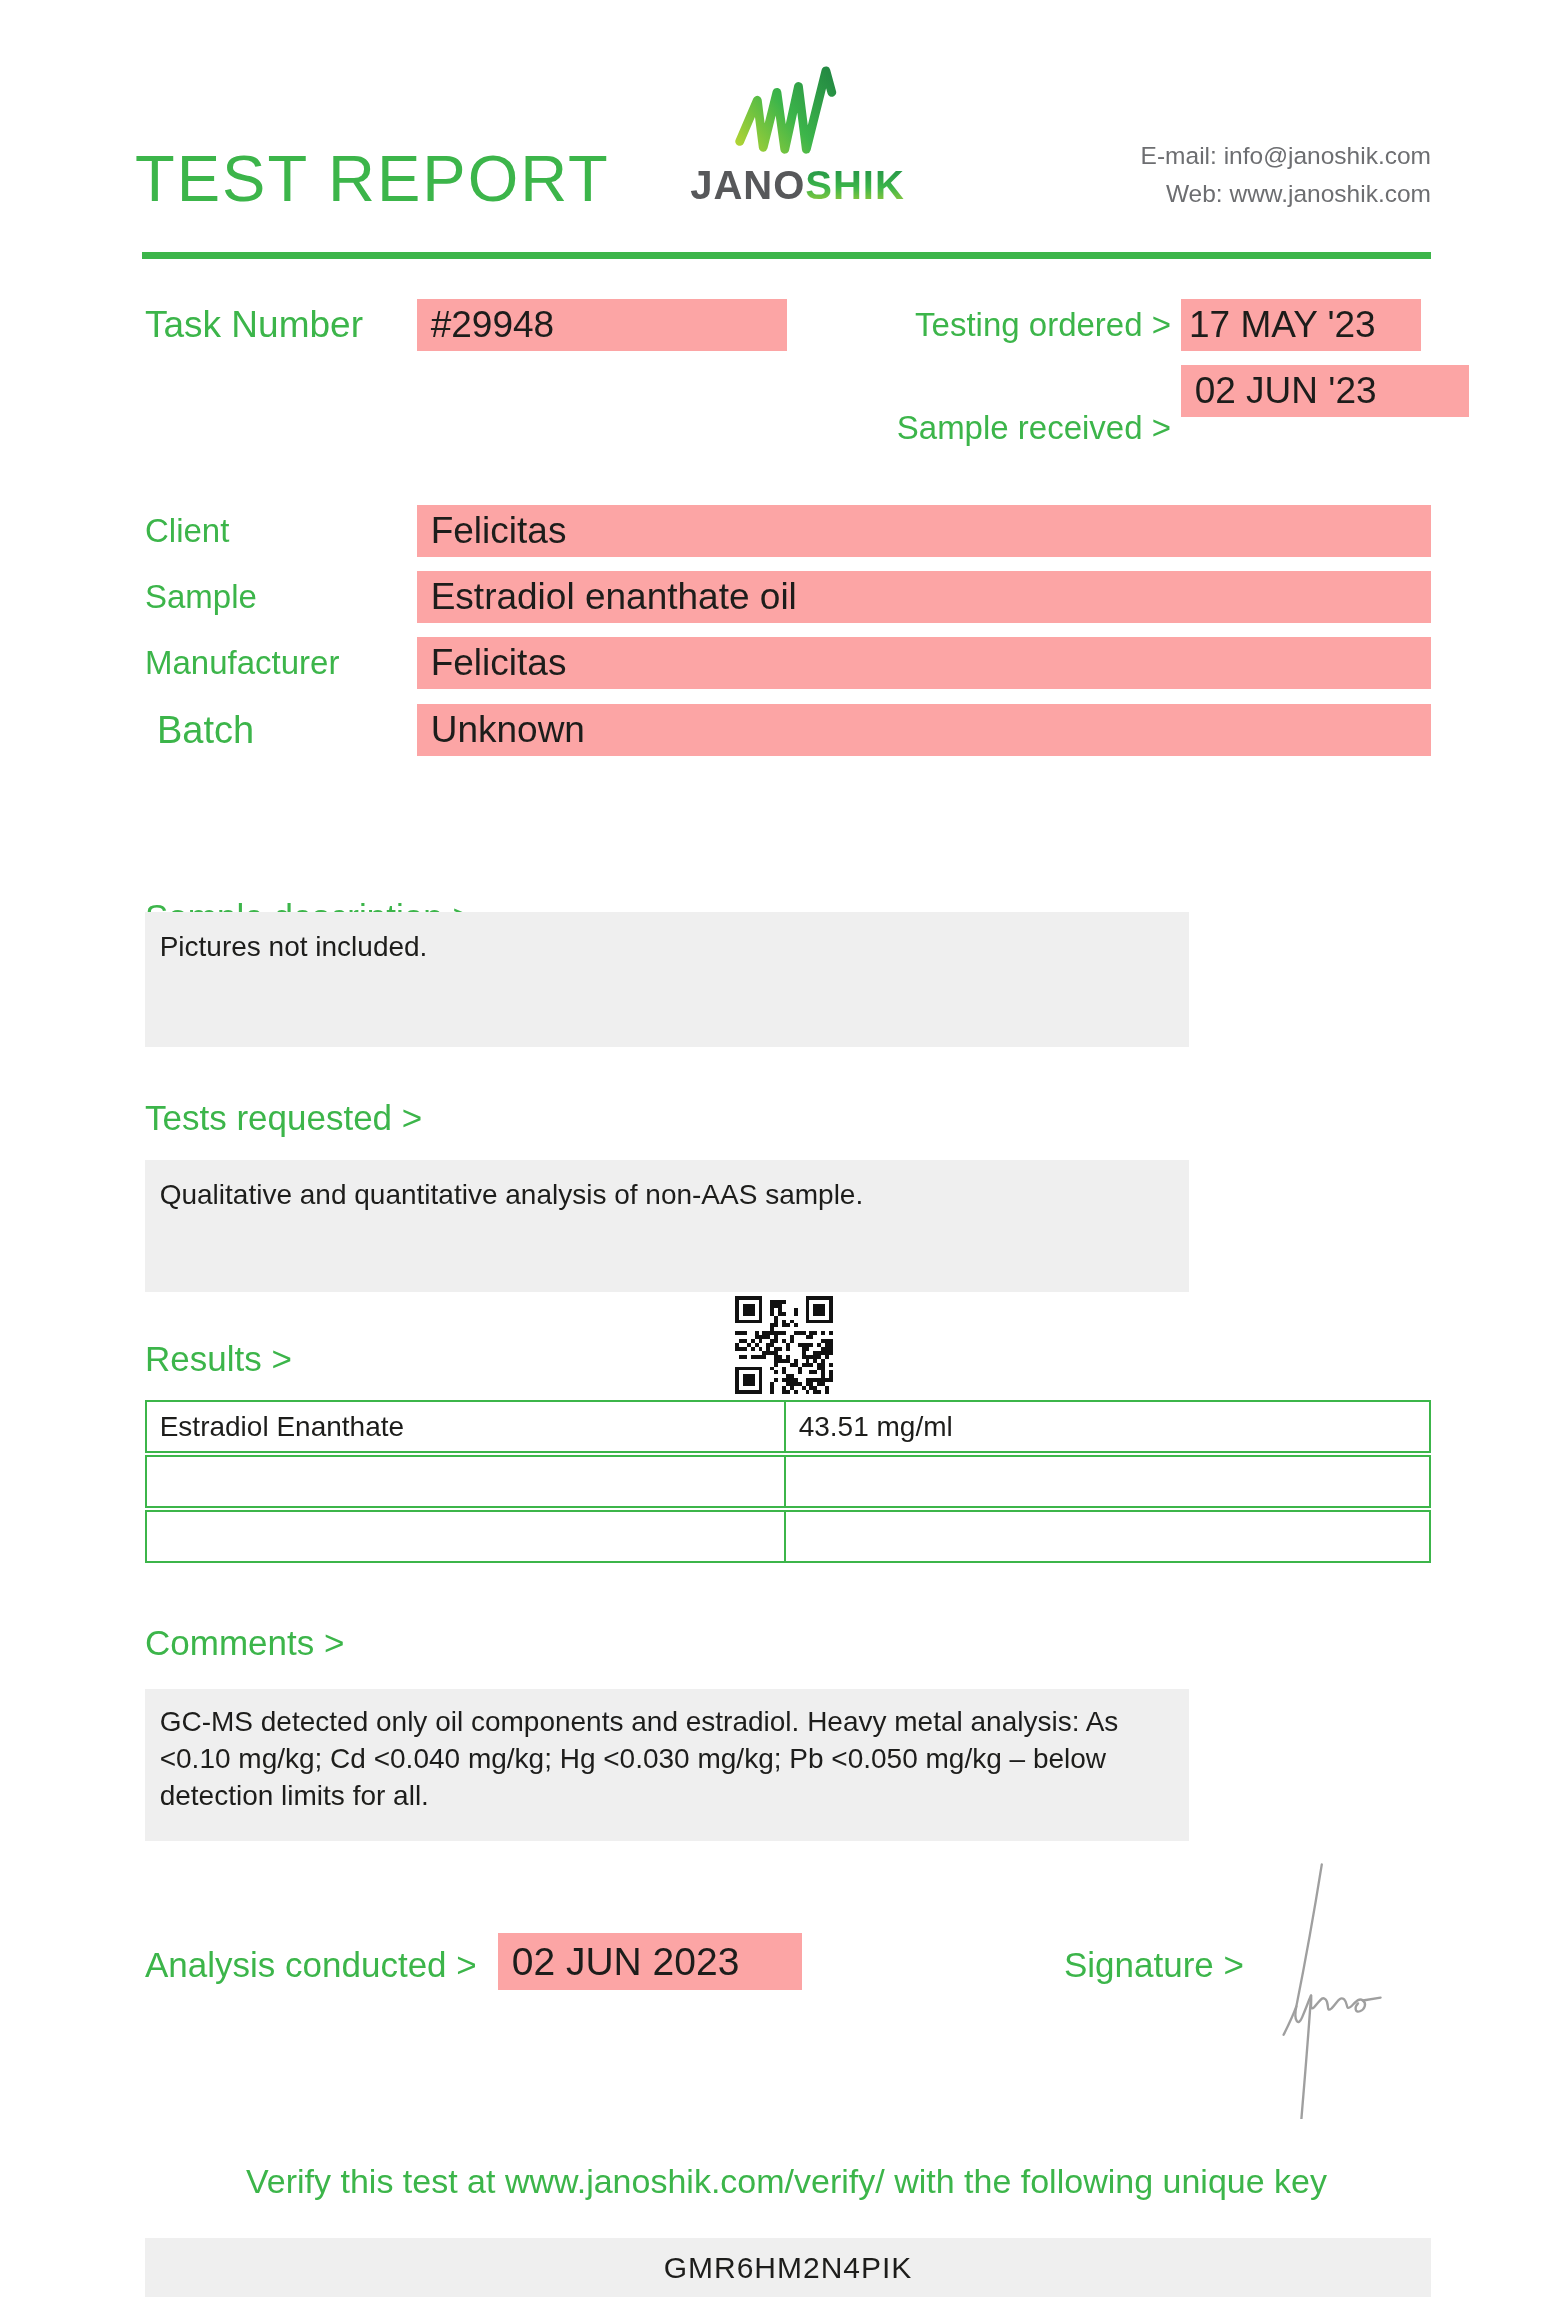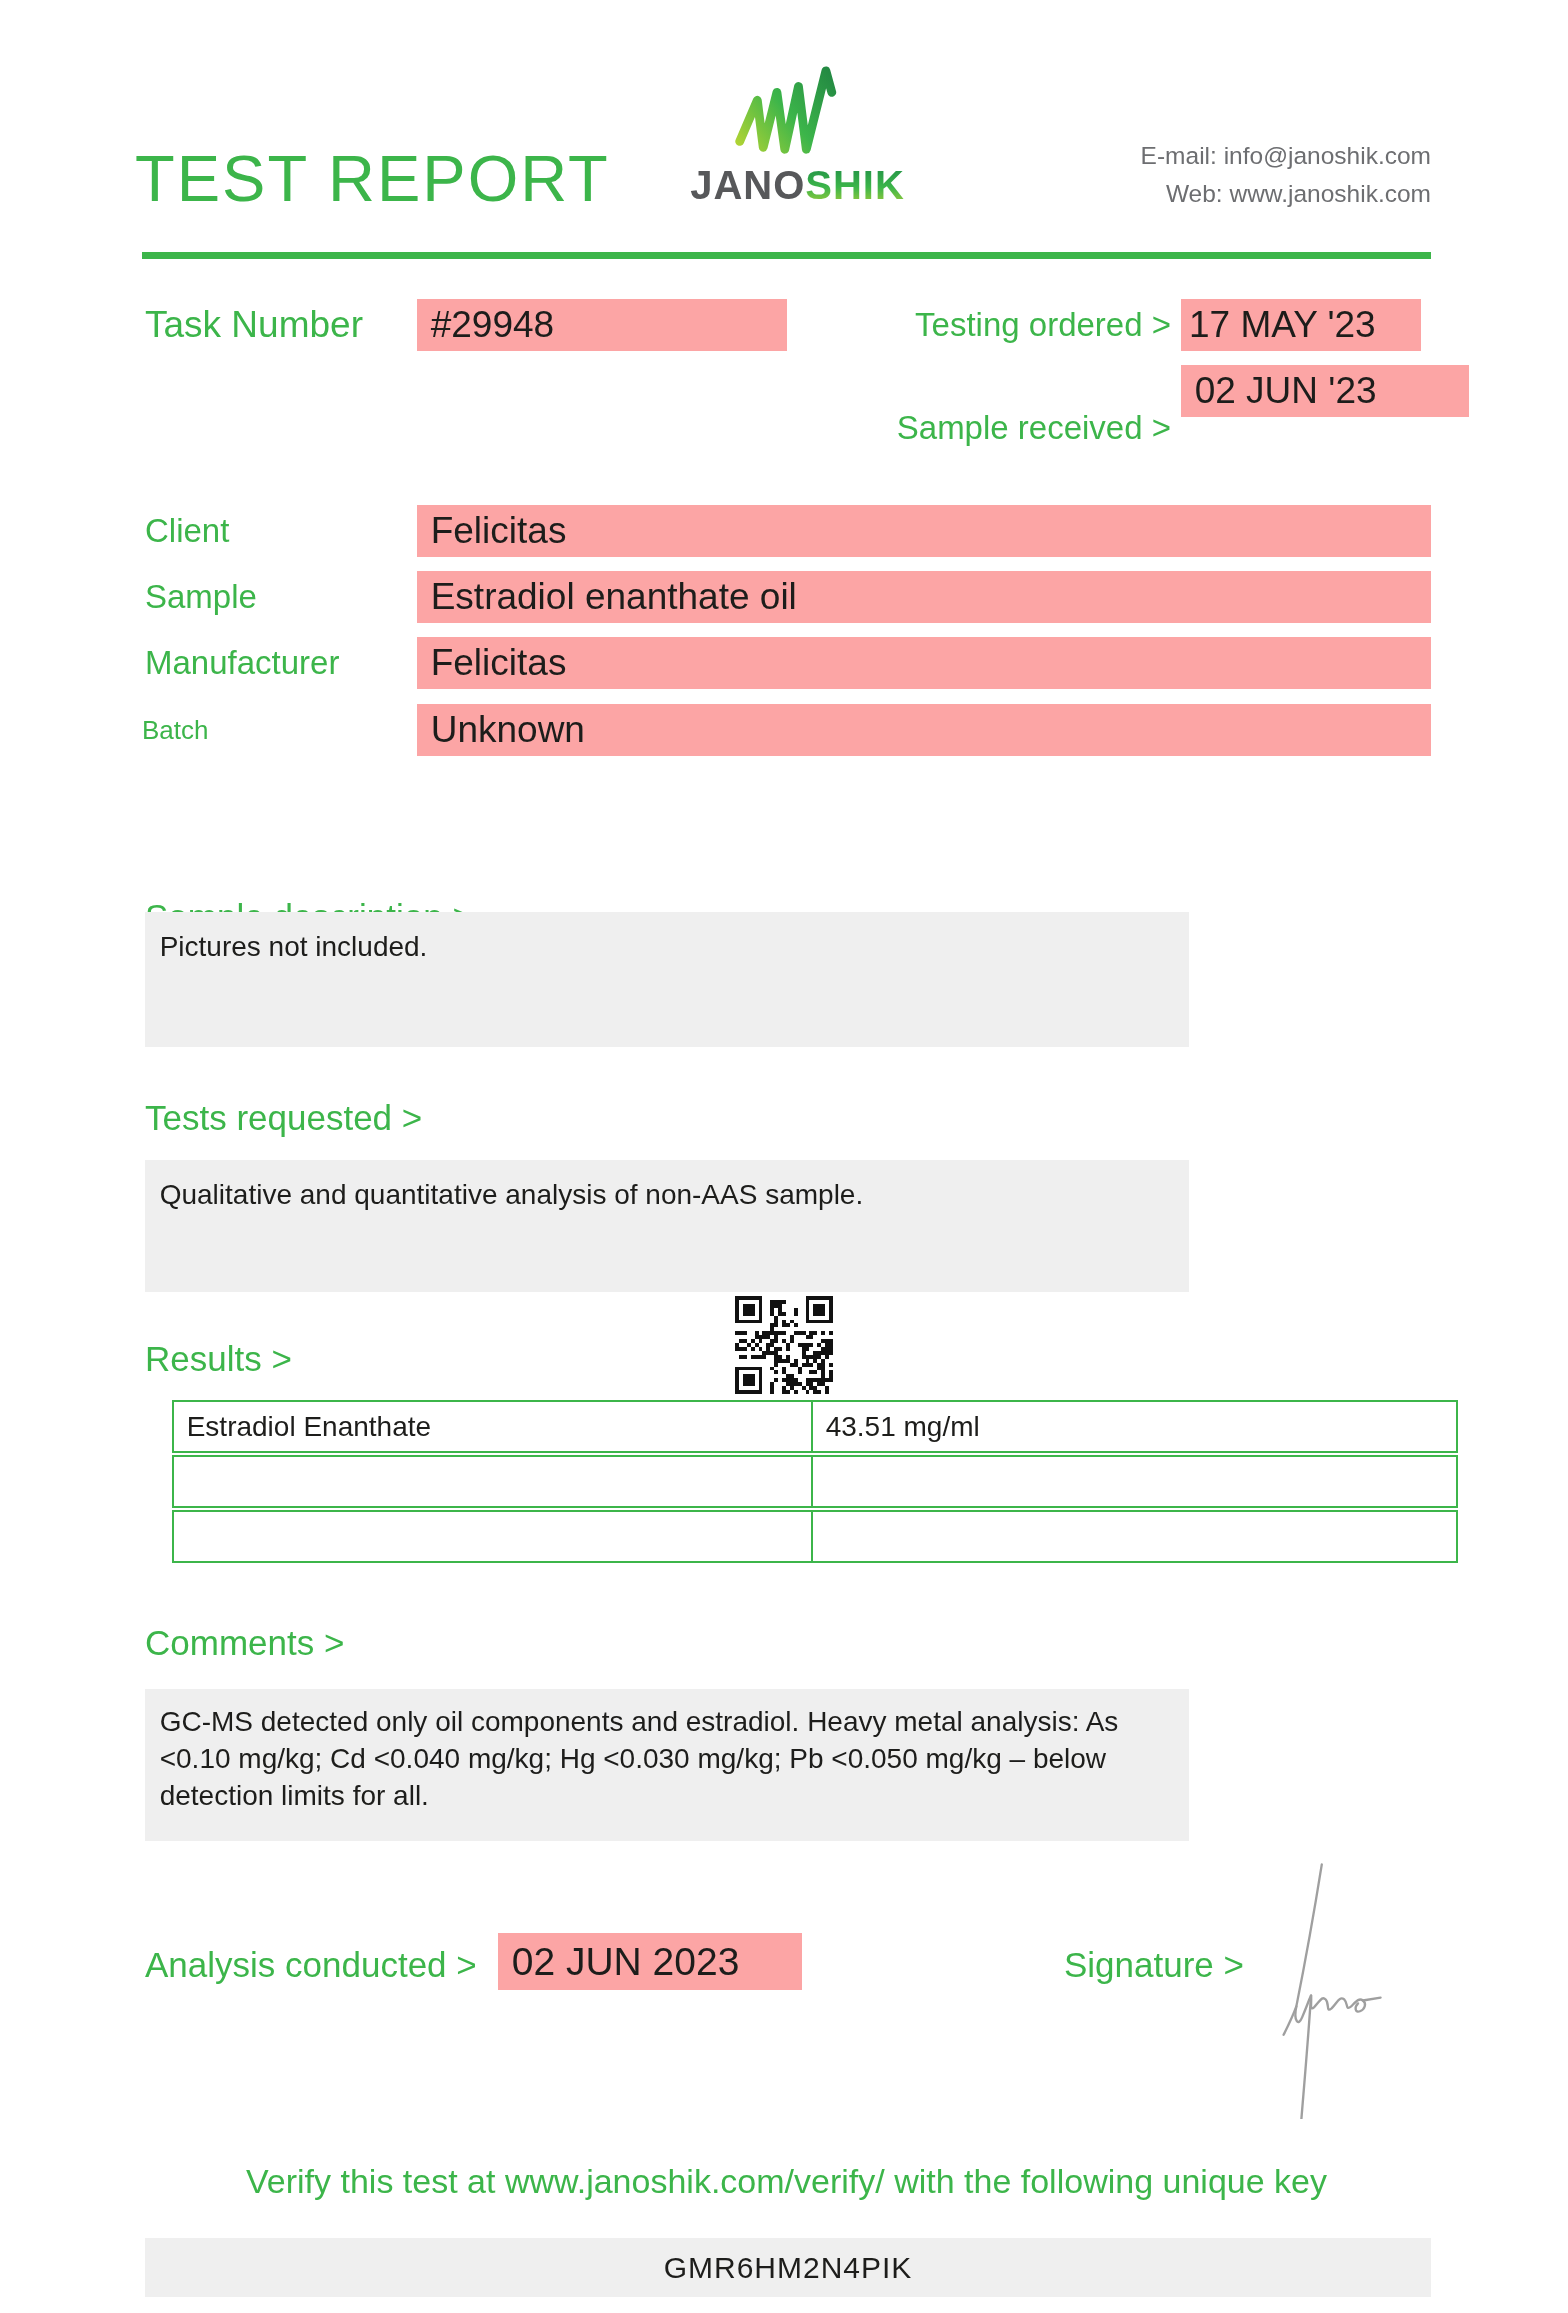--- a/index.html
+++ b/index.html
@@ -15,21 +15,21 @@
              -webkit-background-clip:text;background-clip:text;color:#3cb54a;-webkit-text-fill-color:transparent;}
   .contact{position:absolute;top:137px;right:137px;text-align:right;color:#6d6e71;font-size:24.5px;line-height:38px;}
   .rule{position:absolute;left:142px;top:252px;width:1289px;height:6.9px;background:#3cb54a;}
   .glabel{position:absolute;color:#3cb54a;font-size:35px;display:flex;align-items:center;white-space:nowrap;}
   .rlabel{position:absolute;color:#3cb54a;font-size:33px;display:flex;align-items:center;justify-content:flex-end;white-space:nowrap;}
   .vbox{position:absolute;background:#fca5a5;display:flex;align-items:center;box-sizing:border-box;
         padding-left:13.7px;font-size:37px;color:#1d1d1b;white-space:nowrap;}
   .heading{position:absolute;left:145px;color:#3cb54a;font-size:35px;white-space:nowrap;}
   .sectionbox{position:absolute;left:145px;width:1044px;background:#efefef;box-sizing:border-box;
               padding:15.7px 14.7px;font-size:28px;line-height:37px;color:#1d1d1b;}
-  .rtable{position:absolute;left:145px;top:1400px;width:1286px;margin-left:27px;}
+  .rtable{position:absolute;left:145px;top:1400px;width:1286px;}
   .rrow{display:grid;grid-template-columns:637px 1fr;height:49px;border:2.9px solid #3cb54a;background:#ffffff;margin-top:2px;box-sizing:content-box;}
   .rrow:first-child{margin-top:0;}
   .rcell{display:flex;align-items:center;padding-left:12.7px;font-size:28px;overflow:hidden;white-space:nowrap;}
   .rcell + .rcell{border-left:2.9px solid #3cb54a;}
   .verify{position:absolute;left:142px;top:2162px;width:1289px;text-align:center;
           color:#3cb54a;font-size:34px;white-space:nowrap;}
   .keybox{position:absolute;left:145px;top:2238px;width:1286px;height:59px;background:#efefef;
           display:flex;align-items:center;justify-content:center;font-size:30px;letter-spacing:1px;color:#1d1d1b;}
 </style>
 </head>
@@ -73,21 +73,21 @@
 
   <div class="glabel" style="left:145px;top:505px;height:52px;font-size:33px;">Client</div>
   <div class="vbox" style="left:417px;top:505px;width:1014px;height:52px;">Felicitas</div>
 
   <div class="glabel" style="left:145px;top:571px;height:52px;font-size:33px;">Sample</div>
   <div class="vbox" style="left:417px;top:571px;width:1014px;height:52px;">Estradiol enanthate oil</div>
 
   <div class="glabel" style="left:145px;top:637px;height:52px;font-size:33px;">Manufacturer</div>
   <div class="vbox" style="left:417px;top:637px;width:1014px;height:52px;">Felicitas</div>
 
-  <div class="glabel" style="left:142px;top:704px;height:52px;font-size:26px;">Batch</div>
+  <div class="glabel" style="left:157px;top:704px;height:52px;font-size:38px;">Batch</div>
   <div class="vbox" style="left:417px;top:704px;width:1014px;height:52px;">Unknown</div>
 
   <div class="heading" style="top:849px;margin-top:48px;">Sample description &gt;</div>
   <div class="sectionbox" style="top:912px;height:135px;">
     <span>Pictures not included.</span>
   </div>
 
   <div class="heading" style="top:1098px;">Tests requested &gt;</div>
   <div class="sectionbox" style="top:1160px;height:132px;">
     <span>Qualitative and quantitative analysis of non-AAS sample.</span>

